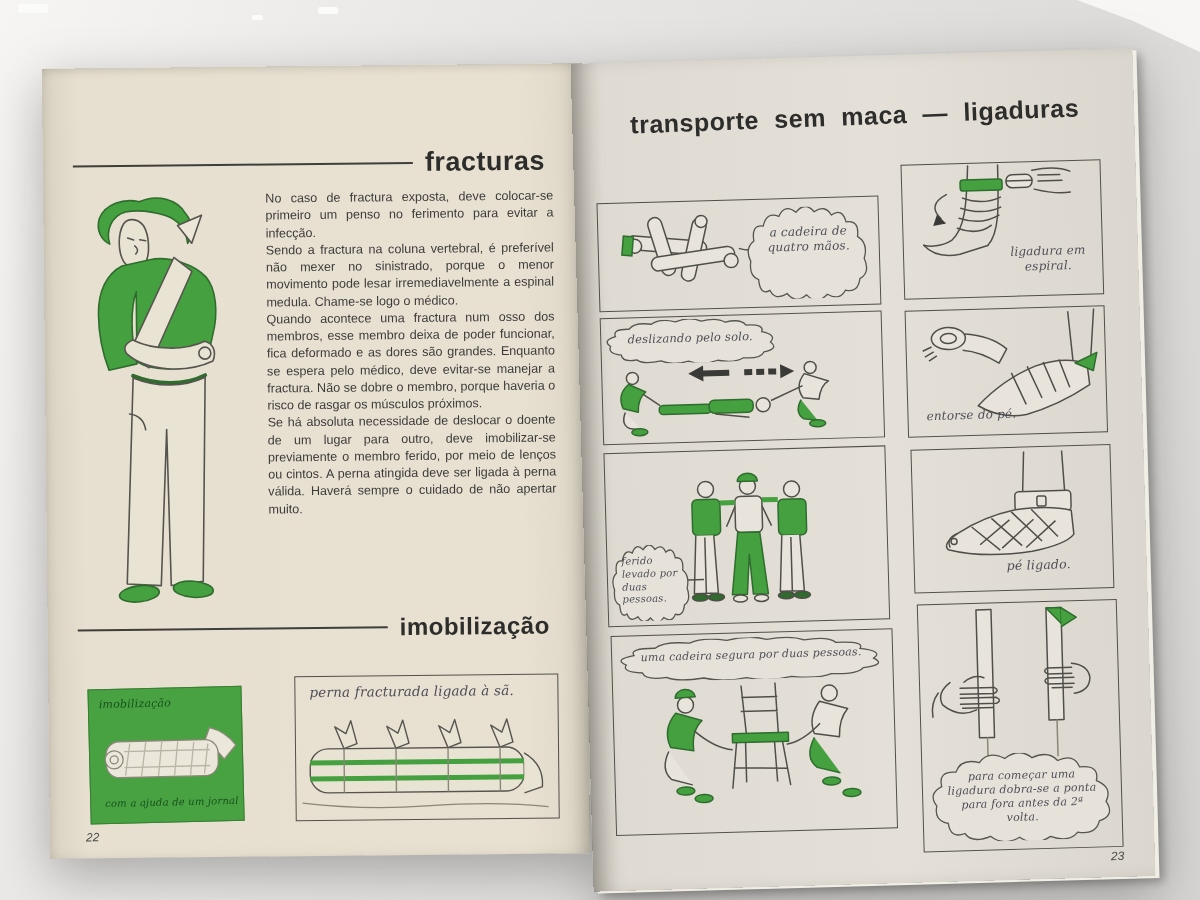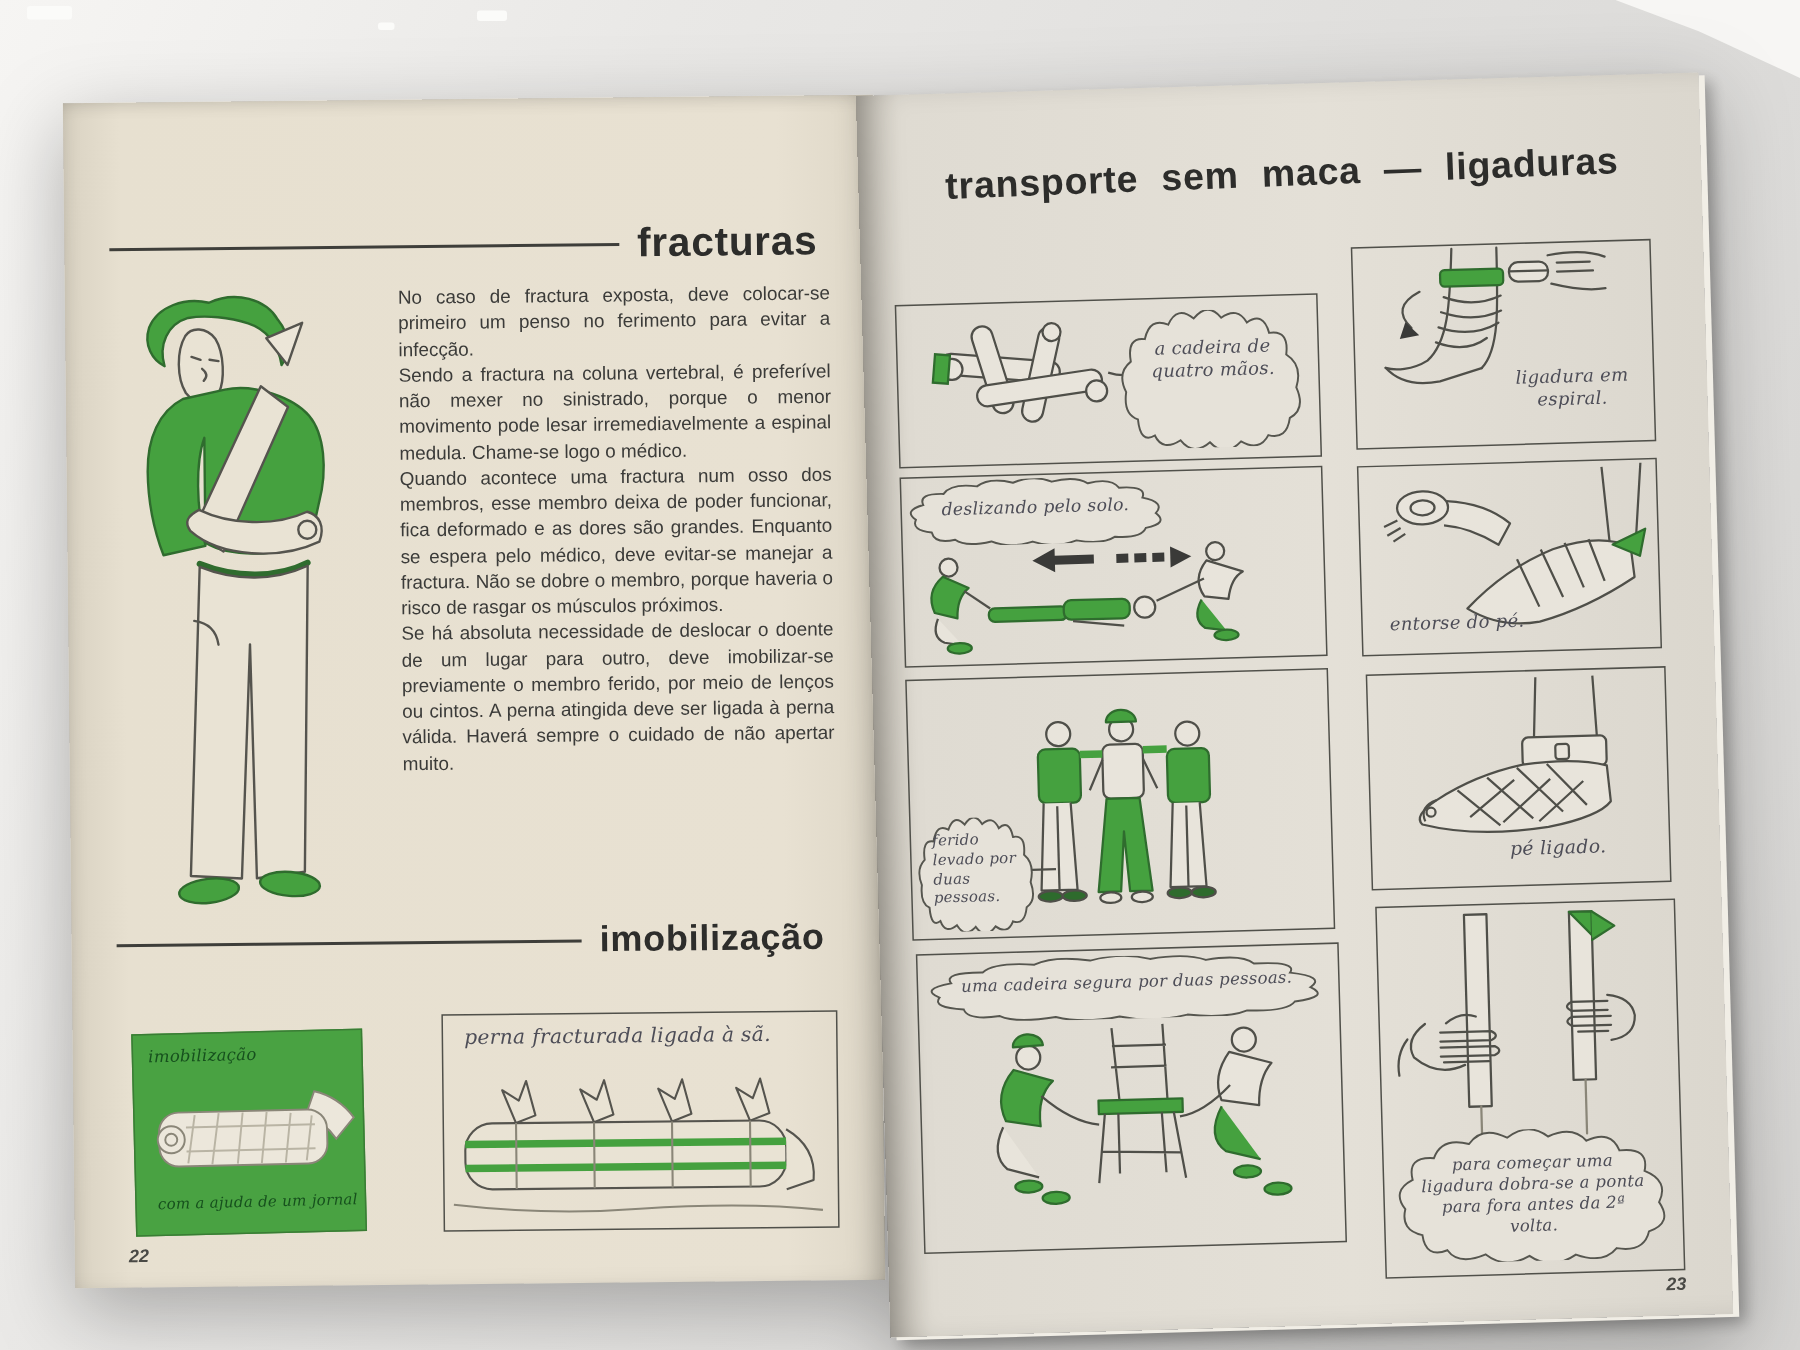--- a/index.html
+++ b/index.html
@@ -27,21 +27,21 @@
     box-shadow:inset 20px 0 26px -16px rgba(0,0,0,0.4),
       4px 2px 0 #f1eee6, 8px 6px 10px rgba(0,0,0,0.28);
   }
   .headrow{position:absolute;display:flex;align-items:center;gap:12px;}
   .rule{flex:1;height:0;border-top:2px solid #3e3e3a;}
   .head{font-weight:700;color:#2d2d2b;letter-spacing:0.5px;white-space:nowrap;}
   .bodytext{position:absolute;text-align:justify;color:#3b3b39;font-size:12.6px;line-height:1.37;}
   .bodytext p{margin:0;}
   .hand{font-family:"DejaVu Serif",serif;font-style:italic;color:#4d4d57;line-height:1.28;letter-spacing:0.2px;position:absolute;}
   .panel{position:absolute;border:1.6px solid #50504a;}
-  .pageno{position:absolute;font-weight:700;font-style:italic;font-size:12px;color:#4a4a46;}
+  .pageno{position:absolute;font-weight:400;font-style:italic;font-size:12px;color:#4a4a46;}
   .cloud{position:absolute;}
   svg{display:block;}
   .illu{position:absolute;left:0;top:0;}
 </style>
 </head>
 <body>
 
 <svg width="0" height="0" style="position:absolute">
   <symbol id="cloud" viewBox="0 0 200 100" preserveAspectRatio="none">
     <path vector-effect="non-scaling-stroke" d="M18,78 Q2,74 6,58 Q-4,44 12,36 Q8,18 28,20 Q34,4 54,10 Q64,-4 82,6 Q98,-6 112,6 Q130,-2 140,10 Q158,2 164,18 Q186,16 182,34 Q200,42 192,58 Q202,74 184,80 Q180,96 160,92 Q150,104 130,96 Q112,108 96,96 Q78,106 64,94 Q44,102 36,90 Q20,96 18,78 Z" fill="#e6e2d9" stroke="#56564f" stroke-width="1.3"></path>

